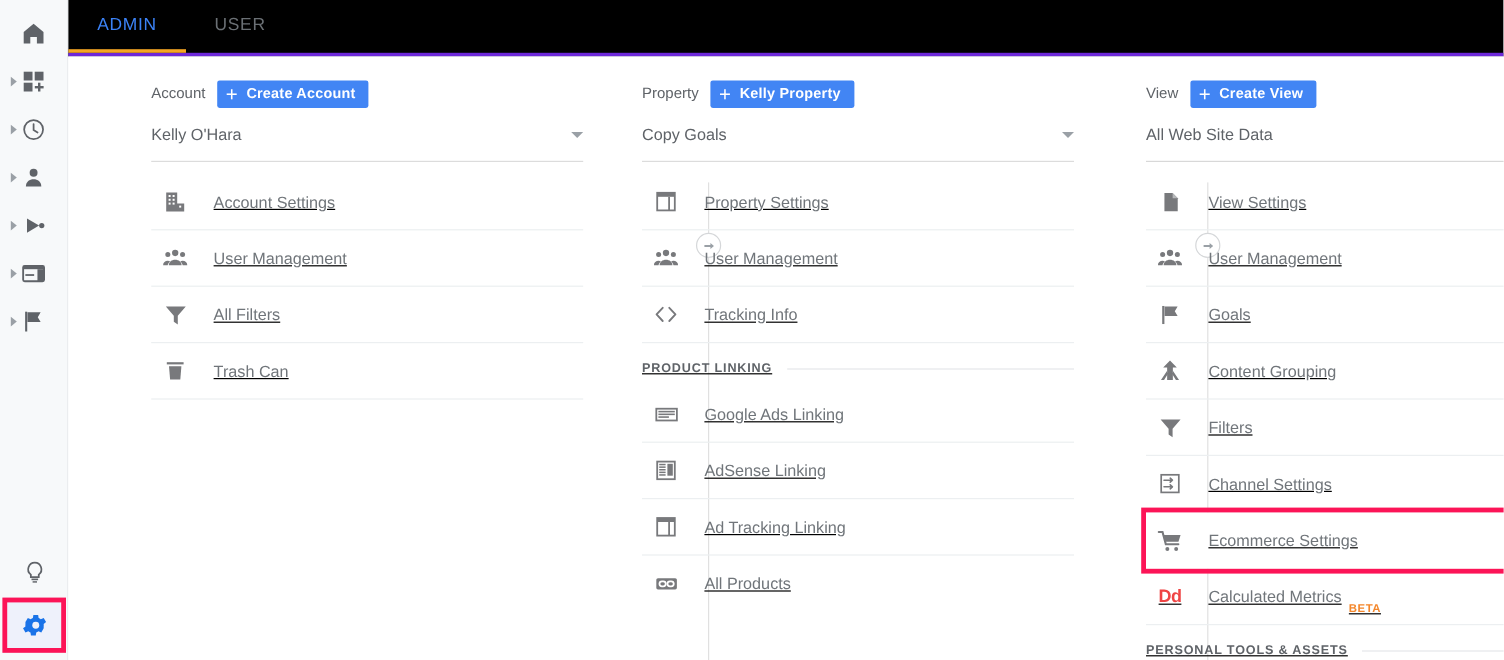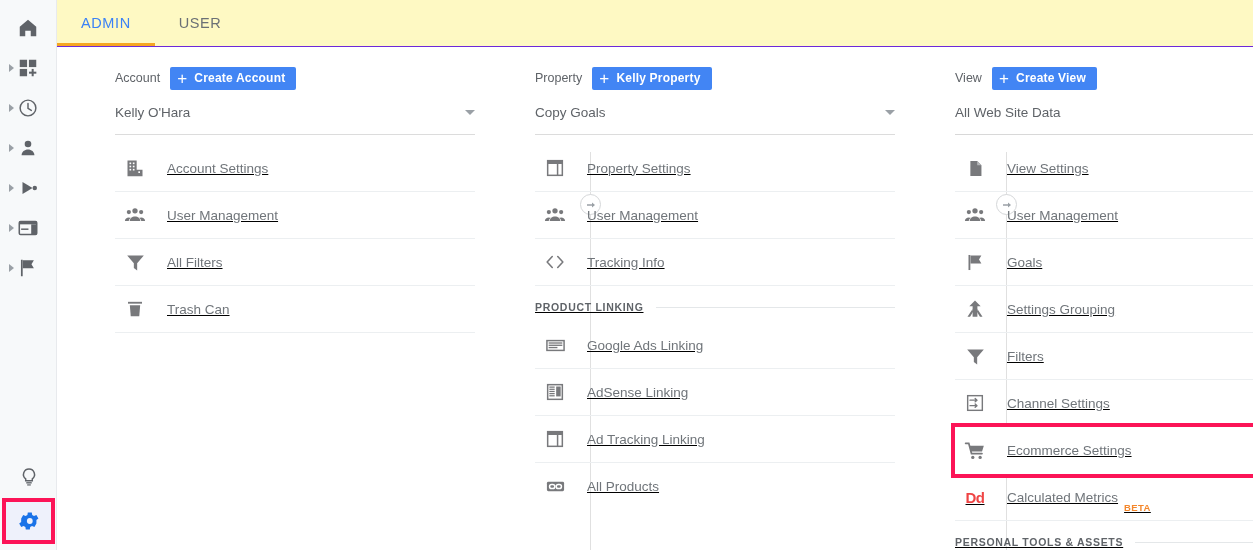--- a/index.html
+++ b/index.html
@@ -45,22 +45,22 @@
     width: 53px; height: 46px;
     border: 4px solid #fc1457;
     background: #eef1fb;
     display: flex; align-items: center; justify-content: center;
     cursor: pointer;
   }
 
   
   .right { flex: 1 1 auto; position: relative; height: 550px; }
   .topbar {
-    height: 47px; background: #fef9c3;
-    border-bottom: 1px solid #6d28d9;
+    height: 47px; background: #000000;
+    border-bottom: 3px solid #6d28d9;
     display: flex; align-items: flex-end;
     padding-left: 0;
   }
   .tab {
     height: 46px;
     display: flex; align-items: center; justify-content: center;
     padding: 0 24px;
     font-size: 14.5px; letter-spacing: .6px;
     color: #6b7075;
     cursor: pointer;
@@ -76,21 +76,21 @@
   .cols {
     position: relative;
     height: 503px;
     background: #fff;
     padding: 0;
   }
   .col {
     position: absolute; top: 0;
     padding-top: 18px;
   }
-  .col-account  { left: 58px;  width: 360px; }
+  .col-account  { left: 69px;  width: 360px; }
   .col-property { left: 478px; width: 360px; }
   .col-view     { left: 898px; width: 300px; }
 
   .col-head { display: flex; align-items: center; height: 26px; }
   .col-head-label { font-size: 12.5px; color: #5f6368; margin-right: 10px; }
   .create-btn {
     display: inline-flex; align-items: center;
     height: 23px; padding: 0 11px 0 7px;
     background: #4285f4; color: #fff;
     font-size: 12px; font-weight: bold; letter-spacing: .2px;
@@ -520,21 +520,21 @@
           </div>
 
           <div class="row">
             <span class="row-ic">
               <svg width="22" height="22" viewBox="0 0 24 24">
                 <path d="M12 2.6 18.2 9h-3.6v11.4H9.4V9H5.8z" fill="#78797c"></path>
                 <path d="M6.6 20.4 10.6 14l-1.2-.1v-2l-5.6 8.5z" fill="#78797c"></path>
                 <path d="M17.4 20.4 13.4 14l1.2-.1v-2l5.6 8.5z" fill="#78797c"></path>
               </svg>
             </span>
-            <span class="row-label">Settings Grouping</span>
+            <span class="row-label">Content Grouping</span>
           </div>
 
           <div class="row">
             <span class="row-ic">
               <svg width="21" height="21" viewBox="0 0 24 24">
                 <path d="M2.5 4h19l-7.6 8.8V21l-3.8-2.6v-5.6z" fill="#78797c"></path>
               </svg>
             </span>
             <span class="row-label">Filters</span>
           </div>

